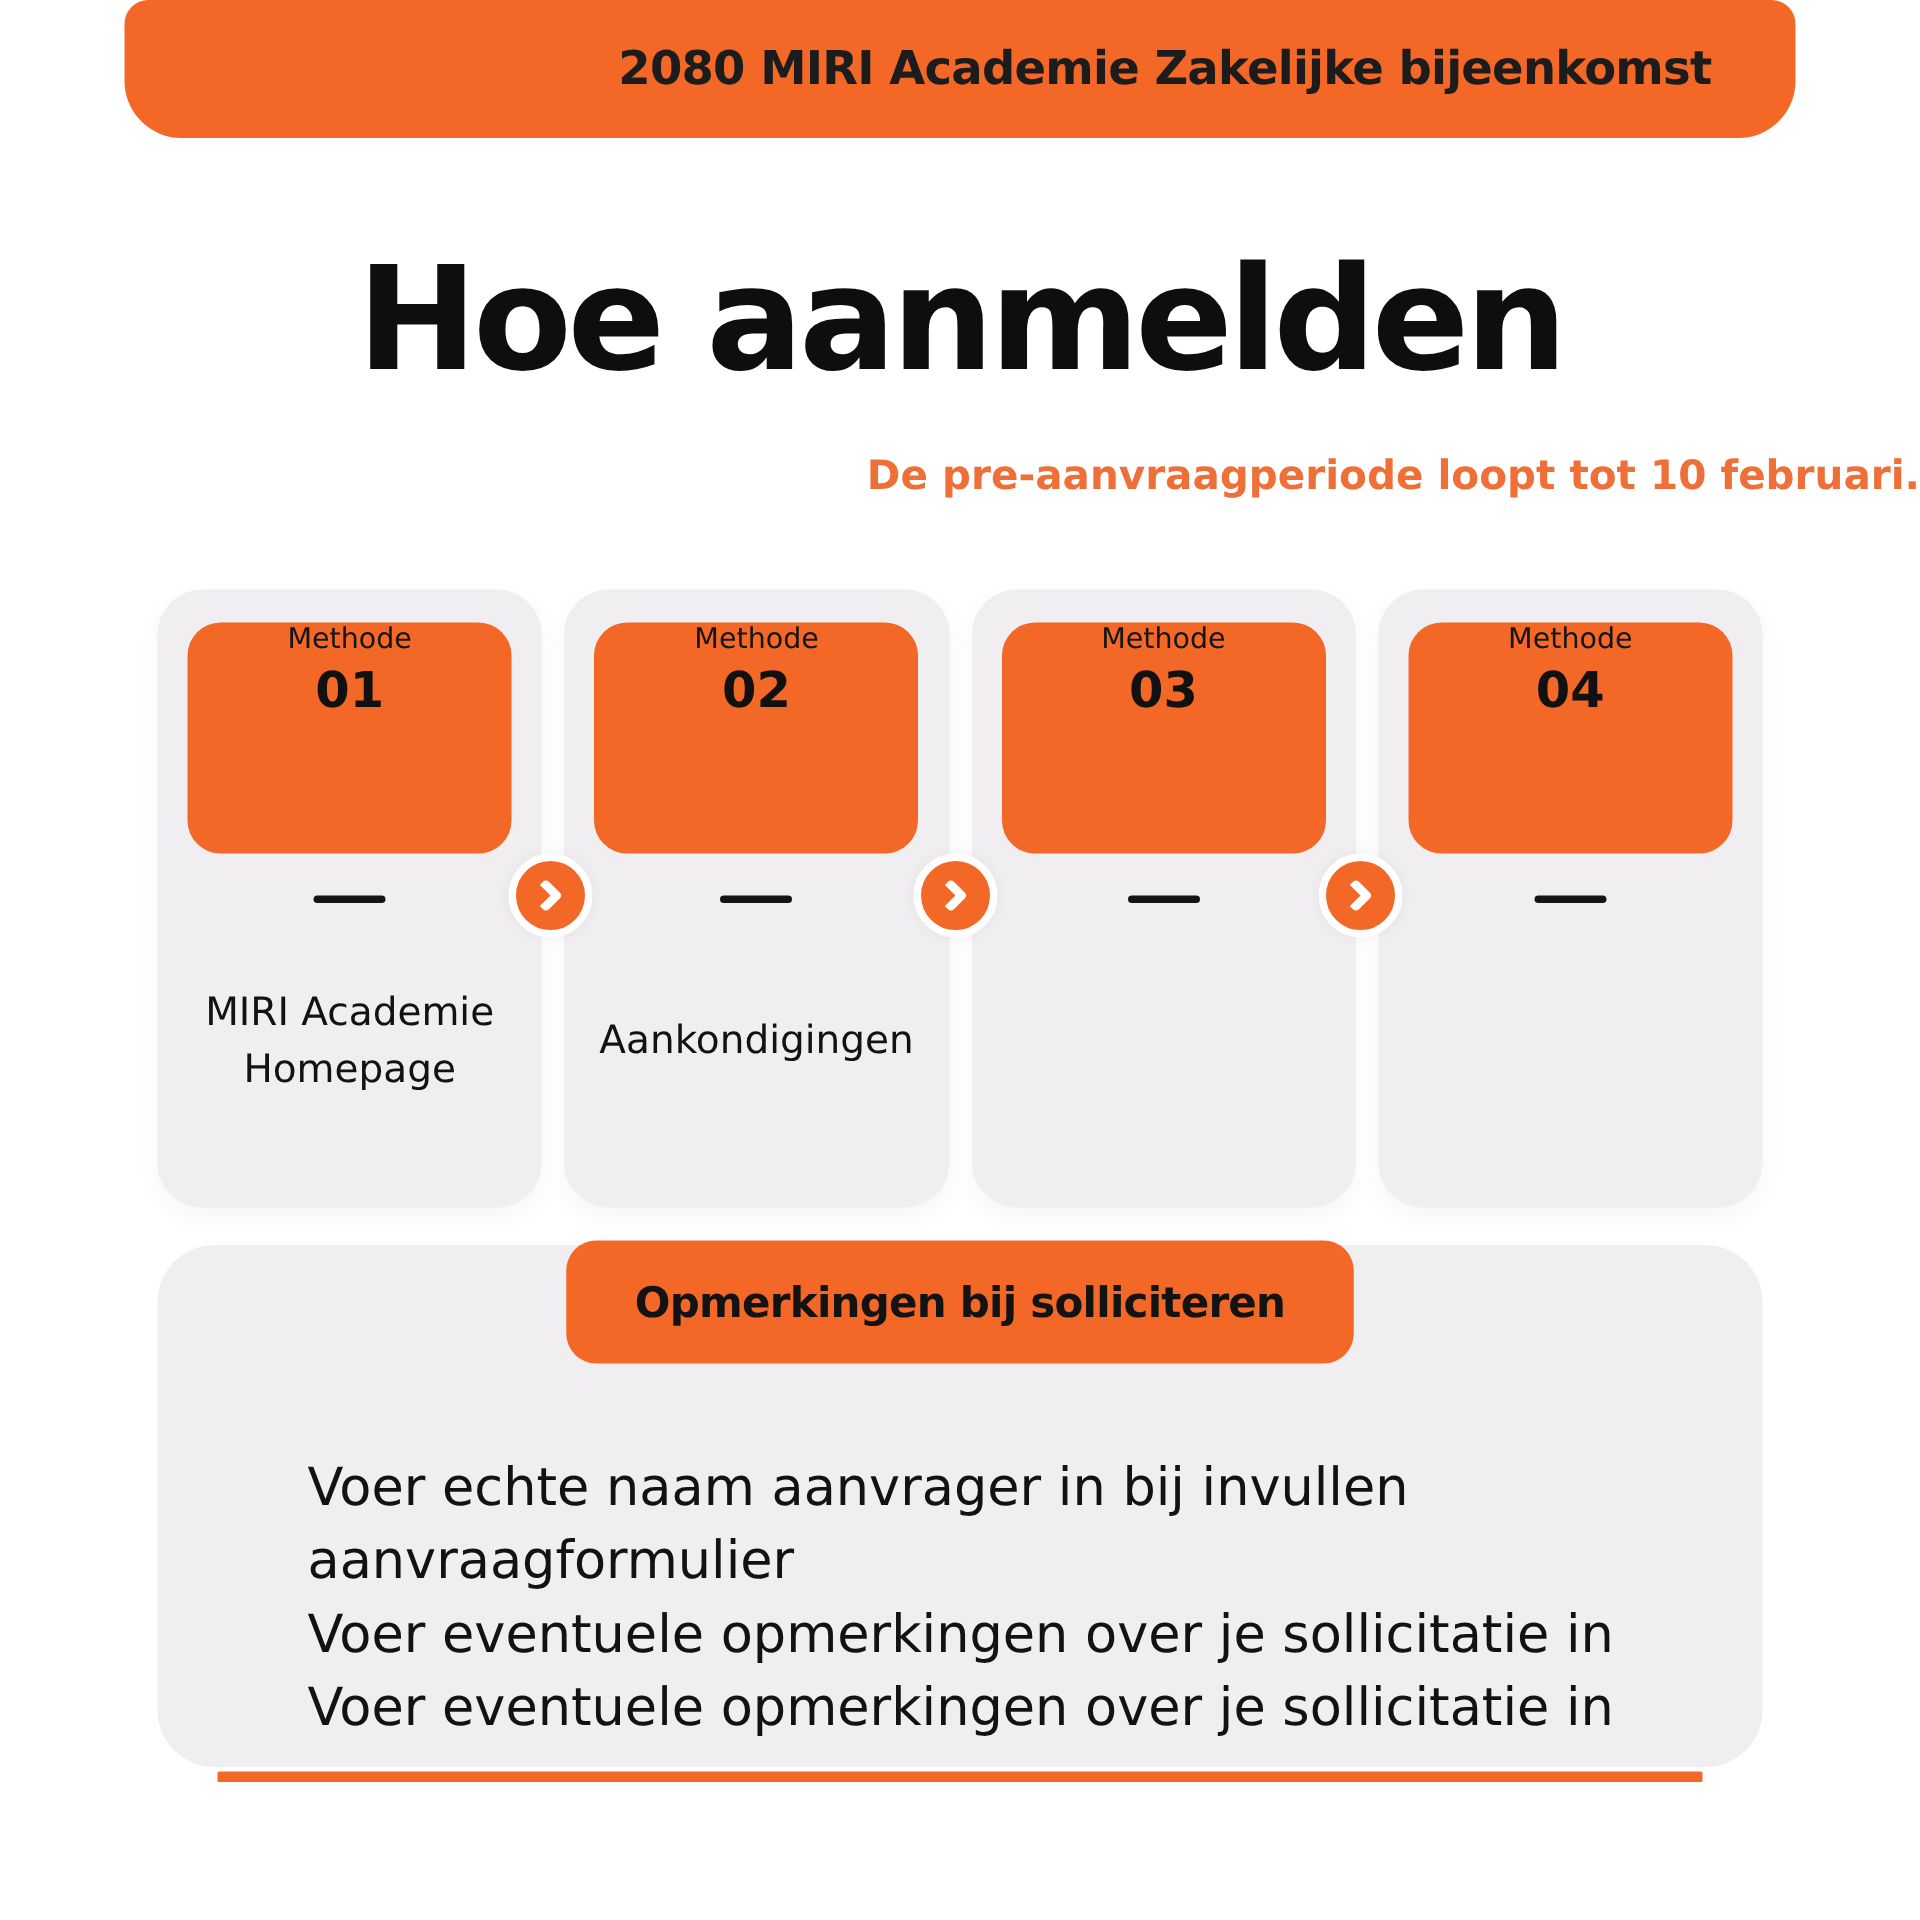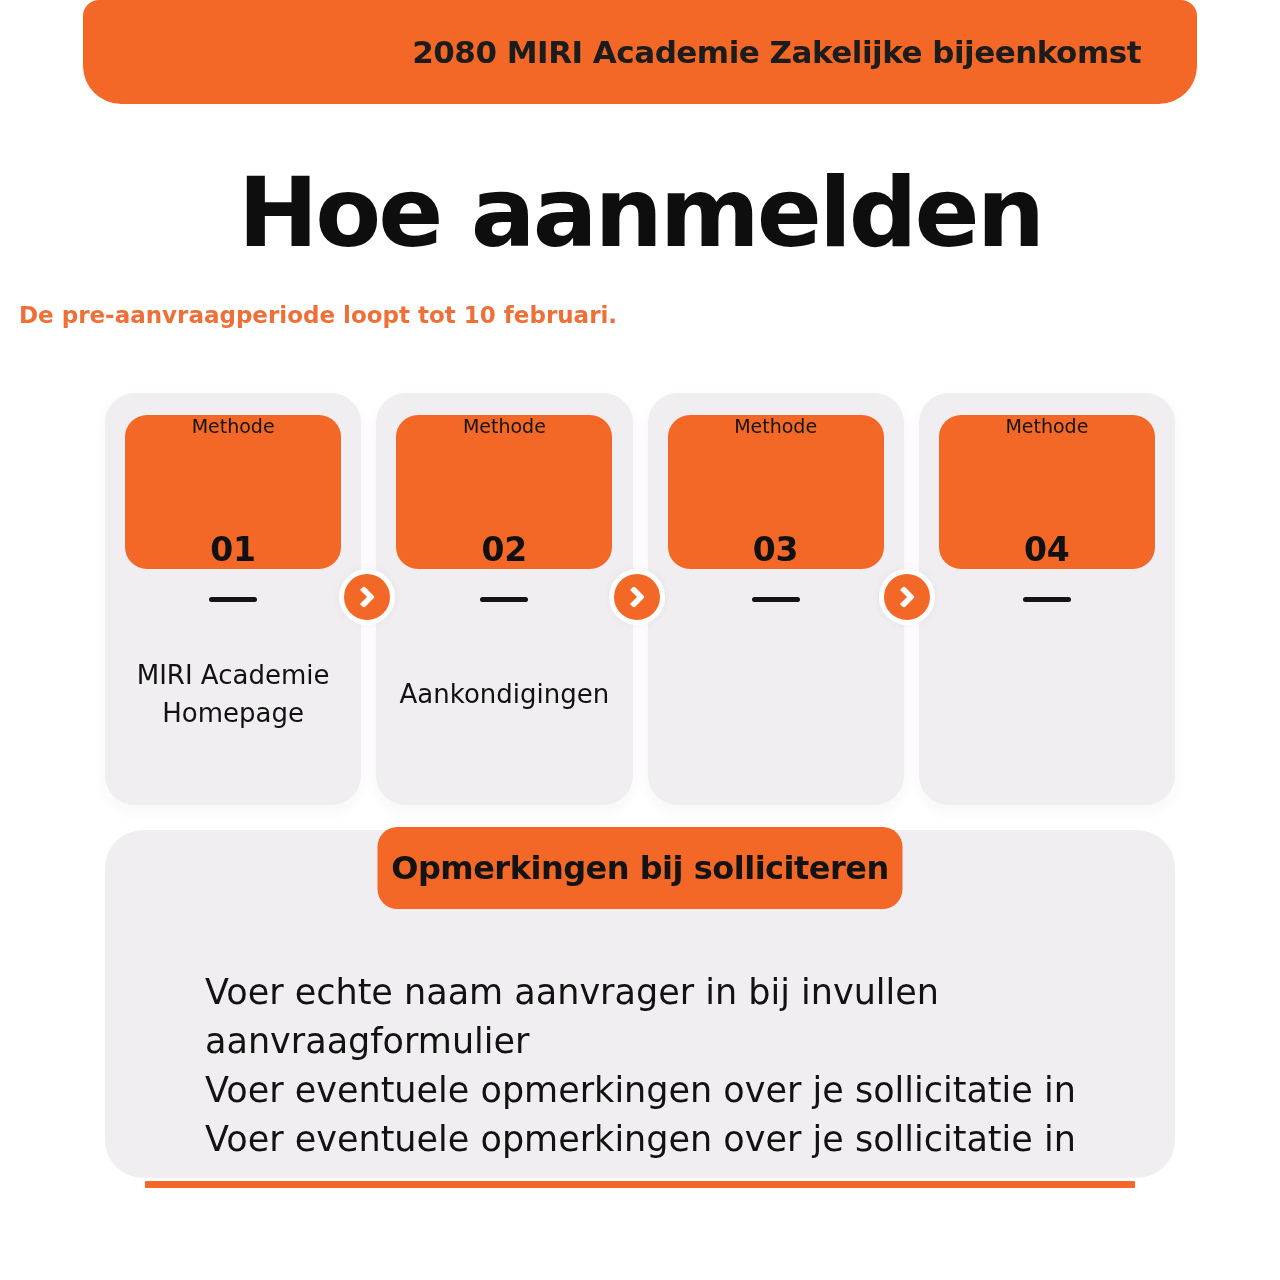--- a/index.html
+++ b/index.html
@@ -13,57 +13,57 @@
   html,body{margin:0;padding:0;}
   body{
     width:1280px;height:1280px;position:relative;overflow:hidden;
     background:#ffffff;
     font-family:"DejaVu Sans","Liberation Sans",sans-serif;
     color:var(--ink);
   }
 
   
   .banner{
-    position:absolute;left:83px;top:0;width:1114px;height:104px;
+    position:absolute;left:83px;top:0;width:1114px;height:92px;
     background:var(--accent);
     border-radius:16px 16px 38px 38px;
     display:flex;align-items:center;justify-content:flex-end;
     padding-right:56px;
     padding-left:32px;
   }
   .banner-title{
     font-size:31px;font-weight:bold;color:var(--banner-ink);letter-spacing:-0.5px;
   }
 
   
   .page-title{
     position:absolute;top:163px;left:0;width:100%;
     text-align:center;font-size:96px;font-weight:bold;
     letter-spacing:-3px;color:#0e0e0e;line-height:1.05;
   }
   .page-subtitle{
     position:absolute;top:302px;left:0;width:100%;
-    text-align:left;font-size:23px;font-weight:bold;
+    text-align:right;font-size:27px;font-weight:bold;
     color:var(--subtitle-orange);
     padding-left:19px;
   }
 
   
   .cards{
     position:absolute;left:105px;top:393px;width:1070px;height:412px;
     display:flex;gap:15px;
   }
   .card{
     flex:1;background:var(--card-bg);border-radius:30px;position:relative;
     box-shadow:0 6px 16px rgba(0,0,0,0.04);
   }
   .badge{
     width:216px;height:154px;margin:22px auto 0;
     background:var(--accent);border-radius:22px;
-    display:flex;flex-direction:column;align-items:center;justify-content:space-between;
+    display:flex;flex-direction:column;align-items:center;justify-content:flex-start;
   }
   .badge-label{font-size:19px;color:#151515;}
   .badge-number{font-size:33px;font-weight:bold;color:#111111;margin-top:3px;}
   .dash{
     width:48px;height:5px;background:#141414;border-radius:3px;margin:28px auto 0;
   }
   .card-desc{
     position:absolute;top:252px;left:12px;right:12px;height:100px;
     display:flex;align-items:center;justify-content:center;text-align:center;
     font-size:26px;line-height:1.45;color:#121212;
@@ -90,21 +90,21 @@
   
   .notes{
     position:absolute;left:105px;top:830px;width:1070px;height:348px;
     background:var(--card-bg);border-radius:38px;
   }
   .notes-header{
     position:absolute;left:50%;transform:translateX(-50%);top:-3px;
     width:525px;height:82px;background:var(--accent);border-radius:20px;
     display:flex;align-items:center;justify-content:center;
   }
-  .notes-title{font-size:32px;font-weight:bold;color:#131313;letter-spacing:-0.5px;}
+  .notes-title{font-size:28px;font-weight:bold;color:#131313;letter-spacing:-0.5px;}
   .notes-body{
     position:absolute;top:138px;left:100px;right:50px;
   }
   .note-item{
     margin:0;font-size:35px;line-height:49px;color:#121212;
   }
 
   
   .bottom-bar{
     position:absolute;left:145px;top:1181px;width:990px;height:7px;

